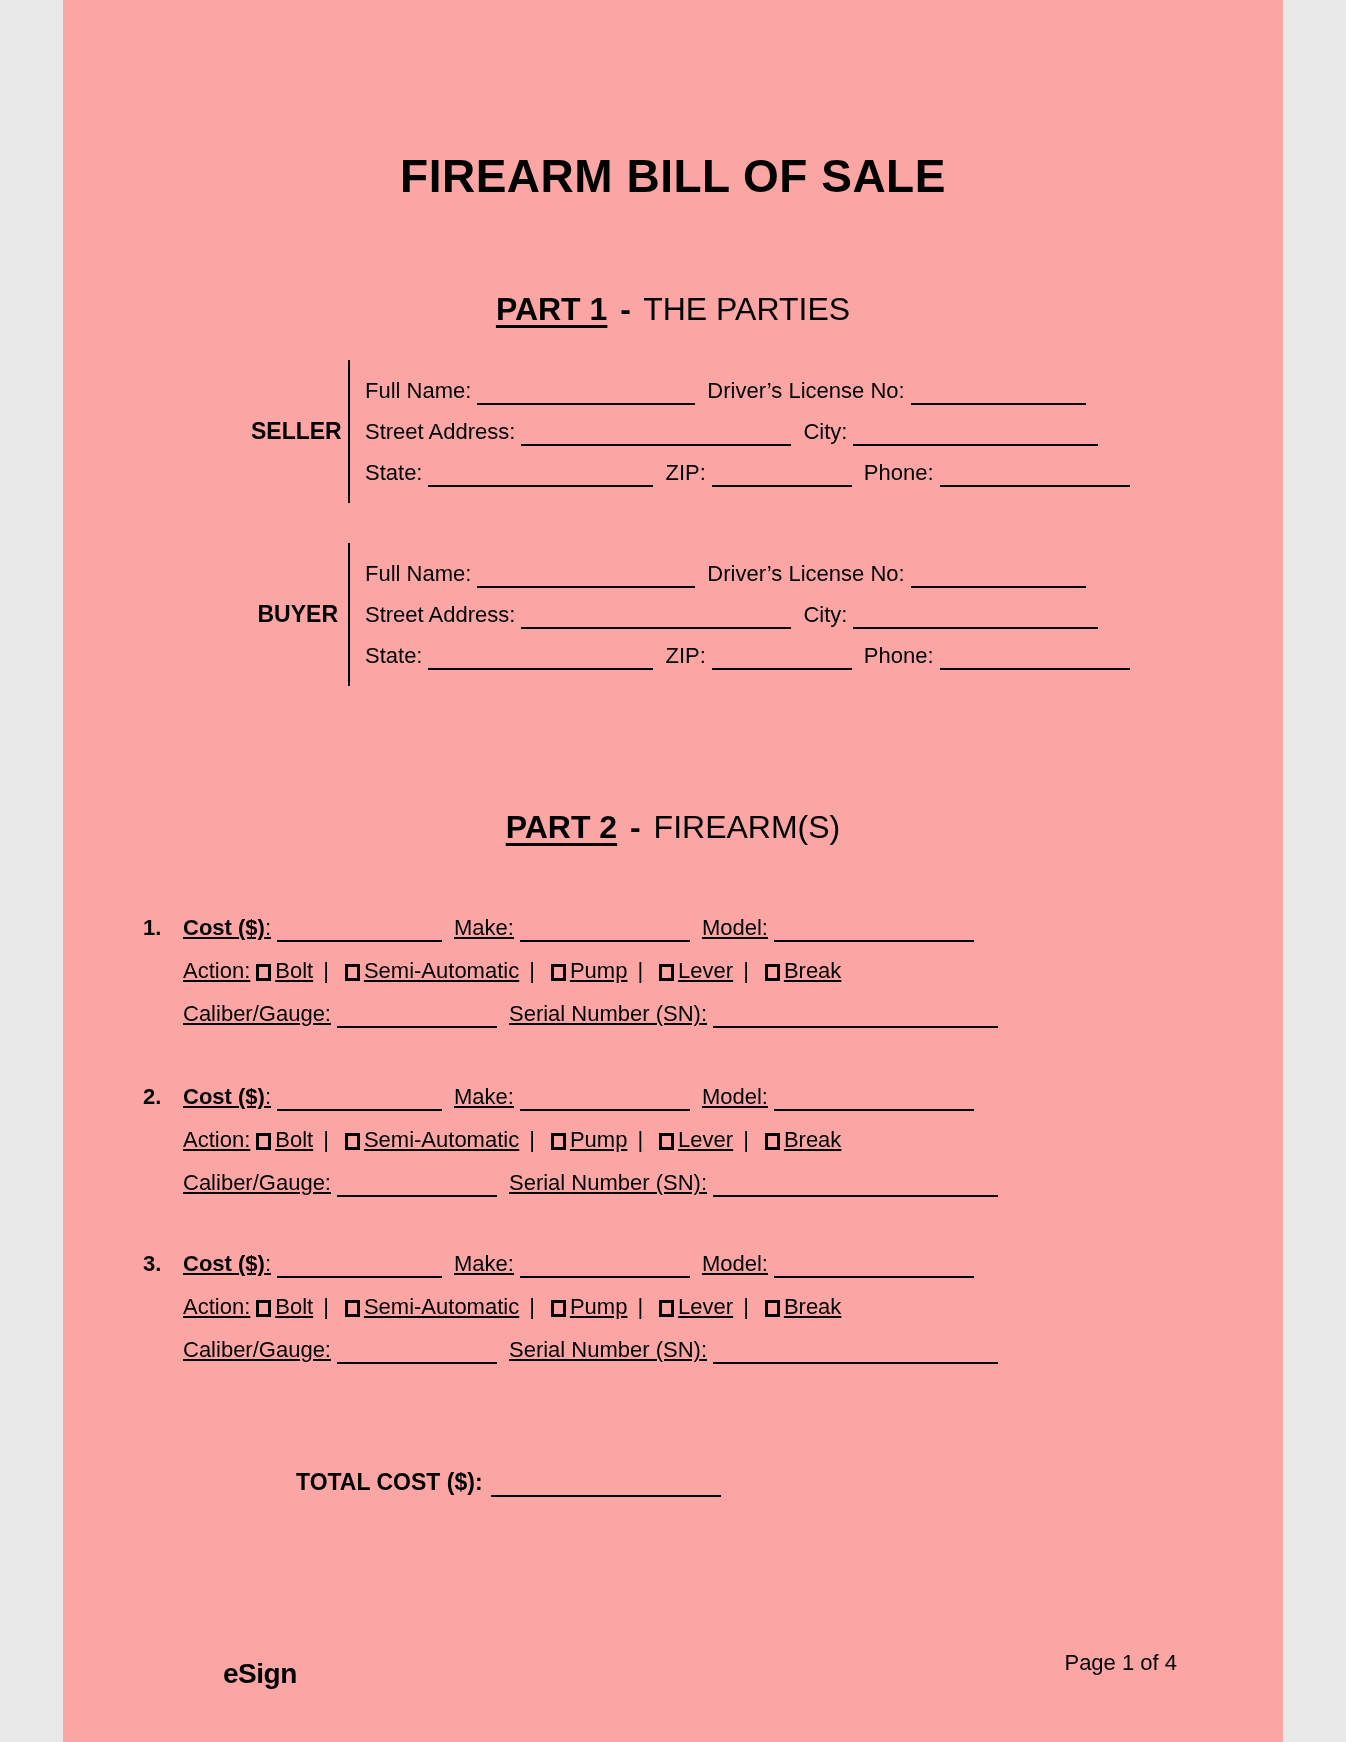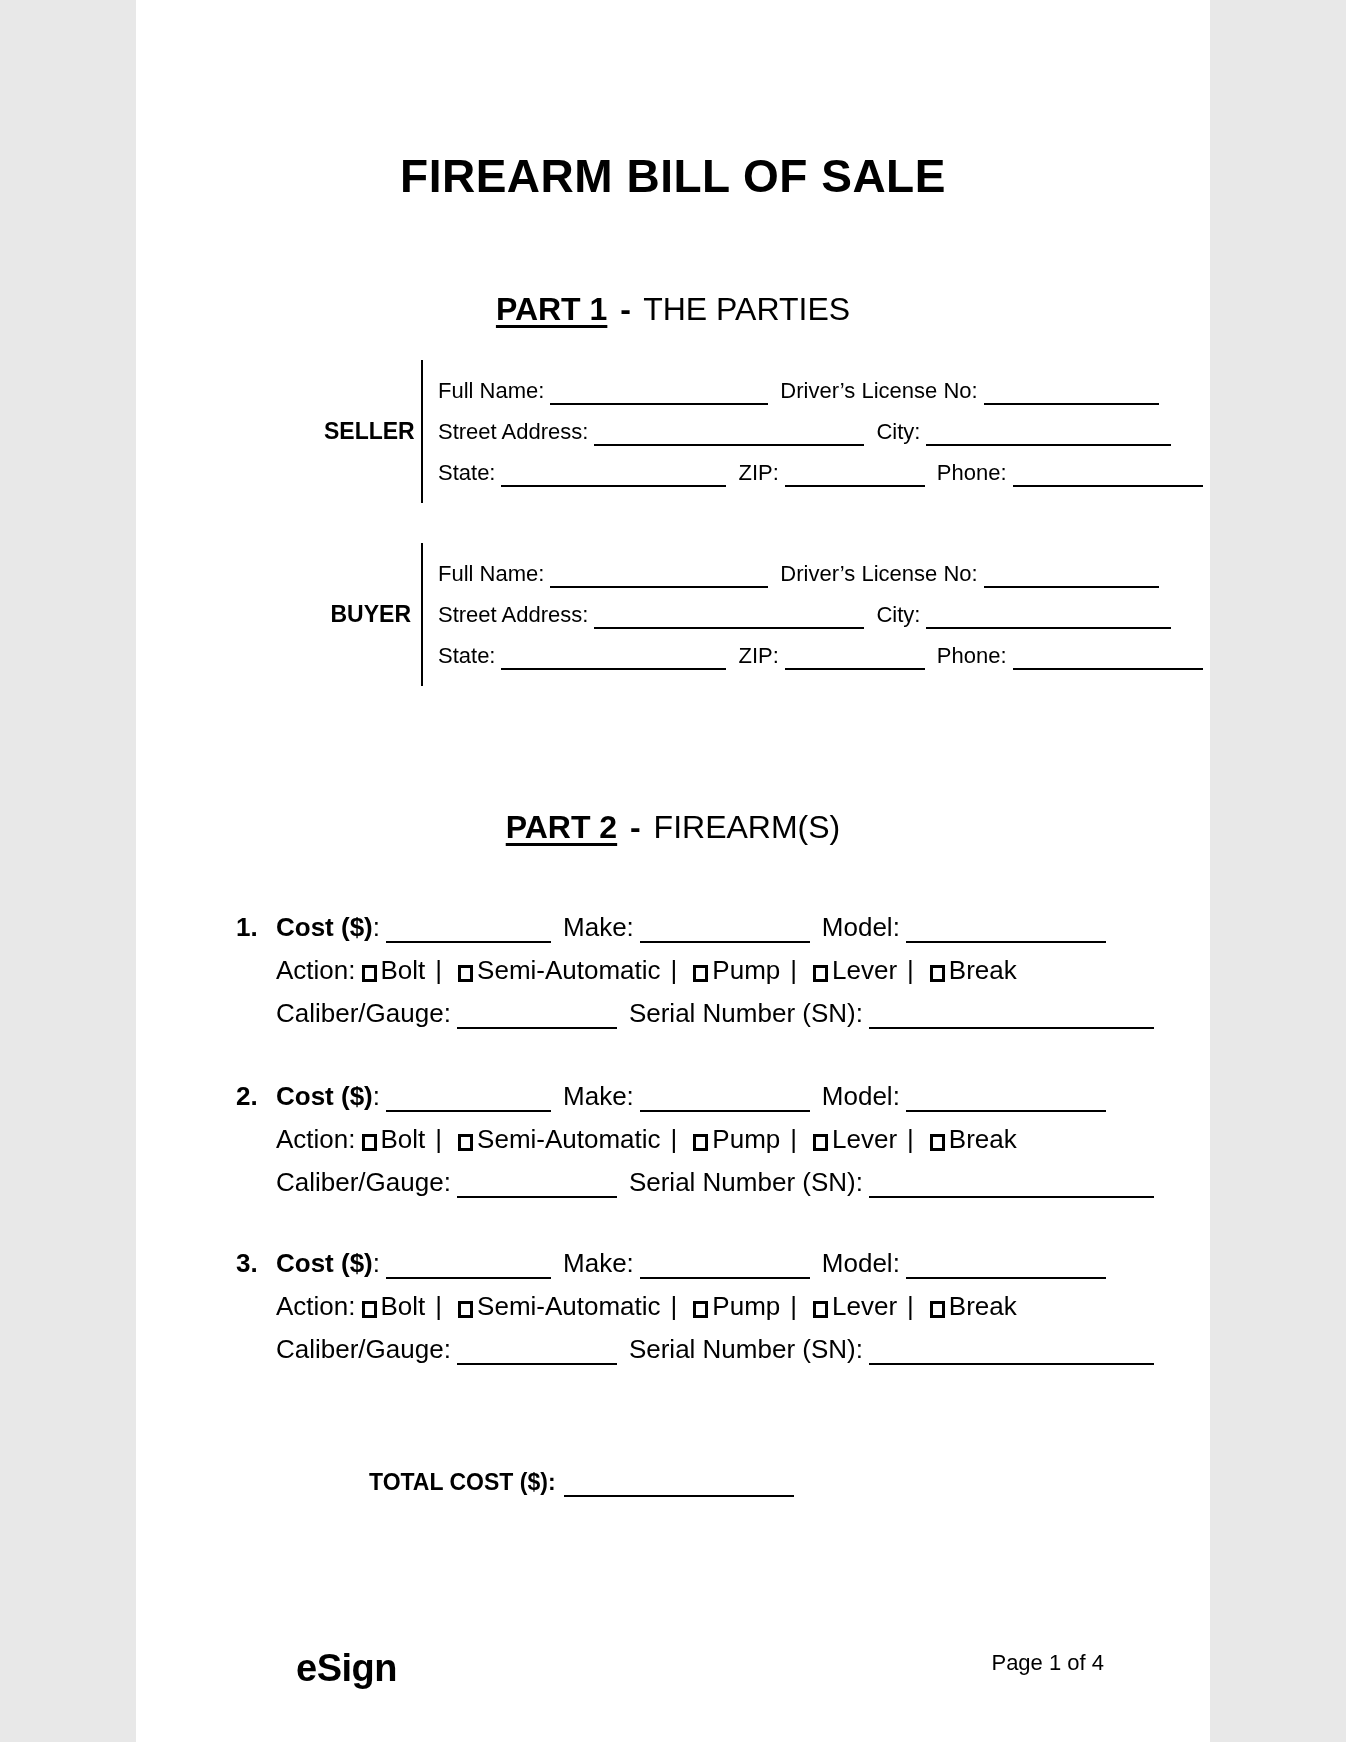--- a/index.html
+++ b/index.html
@@ -1,19 +1,19 @@
 <!DOCTYPE html>
 <html><head>
 <meta charset="utf-8">
 <style>
   * { margin:0; padding:0; box-sizing:border-box; }
   html,body { background:#e8e8e8; }
   .page {
-    width:1074px; height:1742px;
-    background:#ffffff; color:#000;
+    width:1220px; height:1742px;
+    background:#fca5a5; color:#000;
     font-family:"Liberation Sans", sans-serif;
     position:relative; margin:0 auto; overflow:hidden;
   }
   .doc-title {
     padding-top:150px; text-align:center;
     font-size:46px; line-height:52px; font-weight:bold; letter-spacing:.5px;
   }
   .part-heading { text-align:center; font-size:32px; line-height:30px; }
   .part-heading .num {
     font-weight:bold; text-decoration:underline;
@@ -33,37 +33,37 @@
 
   .blank {
     display:inline-block; border-bottom:2.5px solid #000;
     height:30px; vertical-align:-7px; margin-left:6px; margin-right:12px;
   }
   .b-fullname{width:218px} .b-dl{width:175px;margin-right:0}
   .b-street{width:270px}  .b-city{width:245px;margin-right:0}
   .b-state{width:225px}   .b-zip{width:140px} .b-phone{width:190px;margin-right:0}
 
   
-  .fa-item { margin-left:100px; font-size:26px; }
+  .fa-item { margin-left:80px; font-size:22px;text-decoration:underline; }
   #item-1 { margin-top:64px; } #item-2 { margin-top:40px; } #item-3 { margin-top:38px; }
   .fa-row { height:43px; line-height:43px; white-space:nowrap; padding-left:40px; }
   .fa-num { display:inline-block; width:40px; margin-left:-40px; font-weight:bold; }
   .fa-bold { font-weight:bold; }
   .b-cost{width:165px} .b-make{width:170px} .b-model{width:200px;margin-right:0}
   .b-caliber{width:160px} .b-serial{width:285px;margin-right:0}
   .cb {
     display:inline-block; width:15px; height:17px;
     border:3px solid #000; vertical-align:-3px; margin:0 4px 0 6px;
   }
   .pipe { padding:0 10px; }
 
   .total-row { margin-left:233px; margin-top:94px; font-size:23px; font-weight:bold; line-height:34px; white-space:nowrap; }
   .b-total{width:230px;margin-right:0;margin-left:8px;}
 
-  .brand { position:absolute; left:160px; bottom:52px; font-size:38px; font-weight:800; letter-spacing:-.5px; }
+  .brand { position:absolute; left:160px; bottom:52px; font-size:28px; font-weight:800; letter-spacing:-.5px; }
   .page-num { position:absolute; right:106px; bottom:66px; font-size:22px; }
 </style>
 </head>
 <body>
 
 <div class="page">
 
   <div class="doc-title">FIREARM BILL OF SALE</div>
 
   <div class="part-heading" id="part1-heading">

